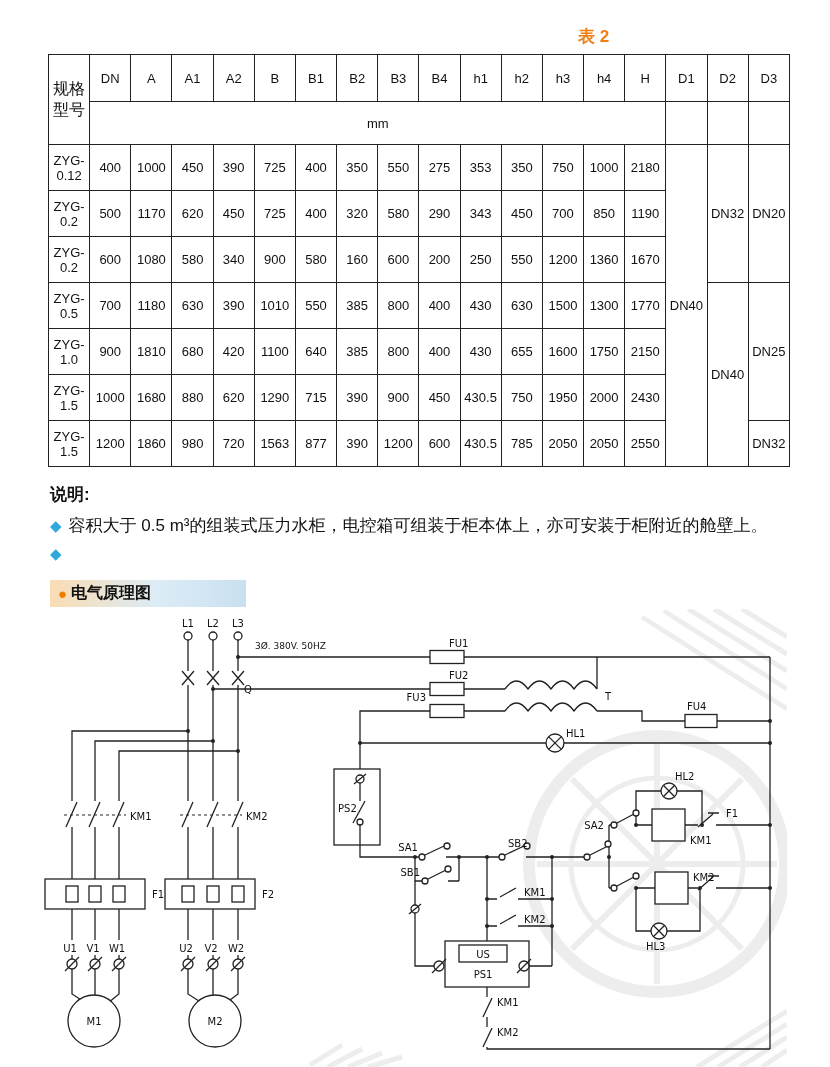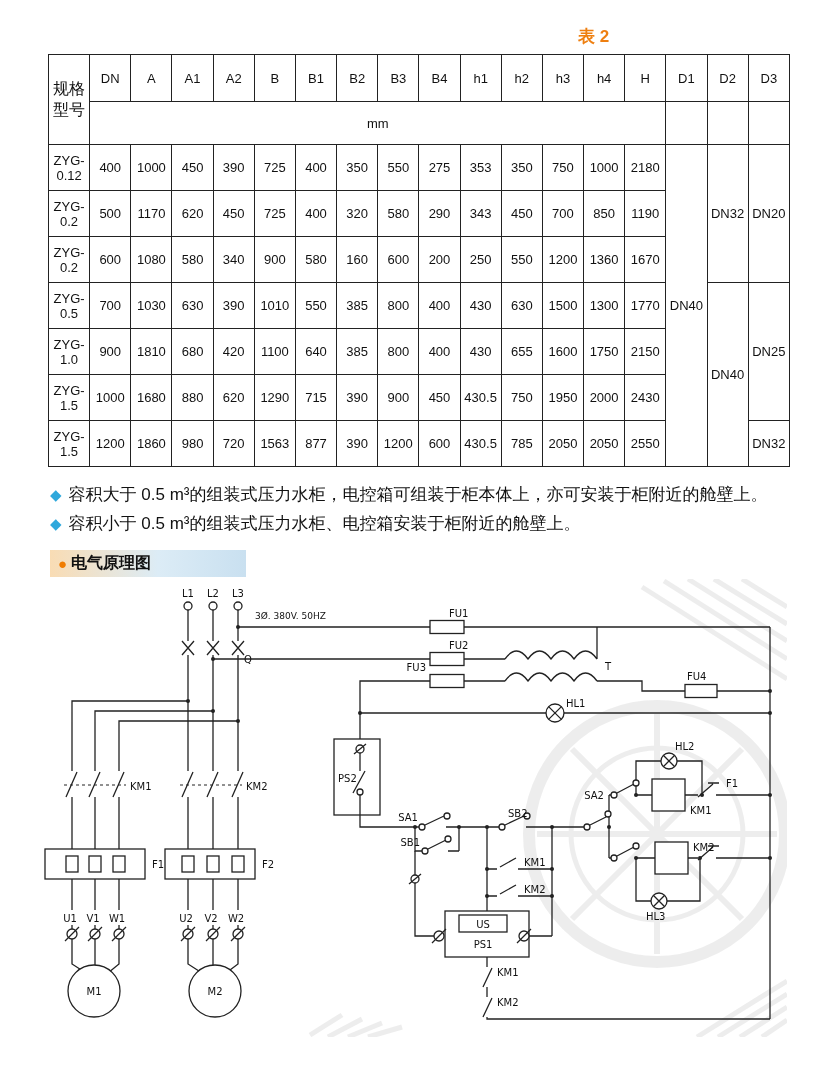--- a/index.html
+++ b/index.html
@@ -108,21 +108,21 @@
         <td>200</td>
         <td>250</td>
         <td>550</td>
         <td>1200</td>
         <td>1360</td>
         <td>1670</td>
       </tr>
       <tr>
         <th>ZYG-0.5</th>
         <td>700</td>
-        <td>1030</td>
+        <td>1180</td>
         <td>630</td>
         <td>390</td>
         <td>1010</td>
         <td>550</td>
         <td>385</td>
         <td>800</td>
         <td>400</td>
         <td>430</td>
         <td>630</td>
         <td>1500</td>
@@ -180,27 +180,27 @@
         <td>785</td>
         <td>2050</td>
         <td>2050</td>
         <td>2550</td>
         <td rowspan="1">DN32</td>
       </tr>
     </tbody>
 </table>
 
 <div class="notes">
+  <div class="notes-title">说明:</div>
   <div class="note-item">
     <span class="diamond">◆</span>
     <span>容积大于 0.5 m³的组装式压力水柜，电控箱可组装于柜本体上，亦可安装于柜附近的舱壁上。</span>
   </div>
   <div class="note-item">
     <span class="diamond">◆</span>
-    <span>容积小于 0.5 m³的组装式压力水柜、电控箱安装于柜附近的舱壁上。</span>
   </div>
 </div>
 
 <div class="section-header">
   <span class="dot">●</span>
   <span>电气原理图</span>
 </div>
 
 <div class="schematic">
 <svg class="sch" width="745" height="458" viewBox="0 0 745 458" xmlns="http://www.w3.org/2000/svg">

